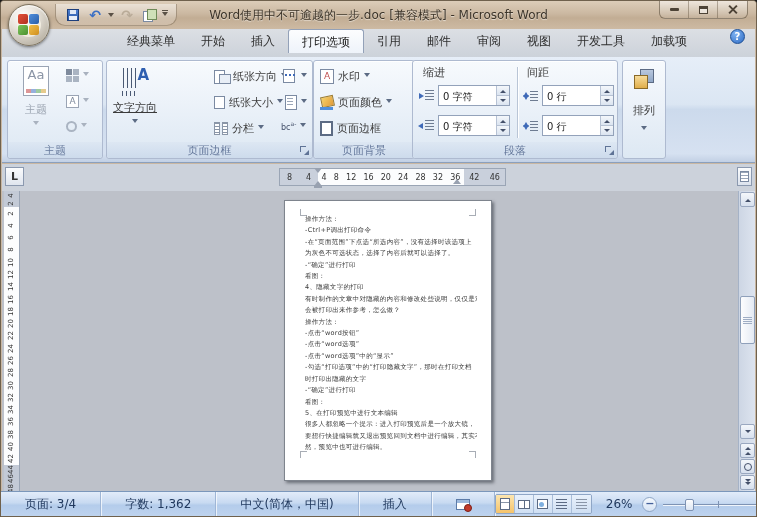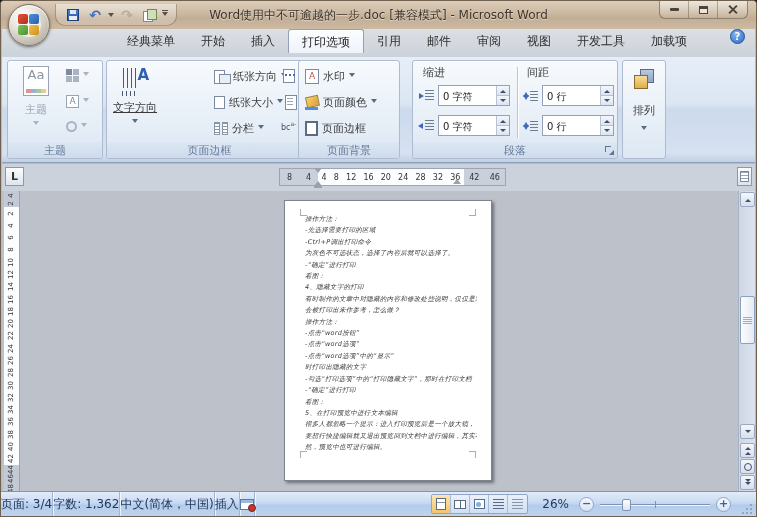--- a/index.html
+++ b/index.html
@@ -173,21 +173,21 @@
 
   
   .main { position:absolute; left:1px; right:1px; top:190px; height:302px; background:#bdc1c9; }
   .vruler { position:absolute; left:2px; top:0; width:16px; height:100%; border-right:1px solid #9aa5b5;
     background:#c3cad6; font-size:7px; color:#333; }
   .vseg { display:flex; flex-direction:column; align-items:center; justify-content:space-around; width:100%; }
   .vseg.white { background:#fcfdfe; }
   .vseg span { transform:rotate(-90deg); display:block; line-height:1; }
   .canvas { position:absolute; left:19px; right:17px; top:0; bottom:0; overflow:hidden; }
   .page { position:absolute; left:263px; top:9px; width:208px; height:281px; background:#fff;
-    border:1px solid #7e848d; box-shadow:2px 2px 3px rgba(40,45,55,.55);font-style:italic; }
+    border:1px solid #7e848d; box-shadow:2px 2px 3px rgba(40,45,55,.55); }
   .crop { position:absolute; width:7px; height:7px; border:0 solid #a8adb5; }
   .crop.tl { left:15px; top:8px;  border-left-width:1px; border-bottom-width:1px; border-color:#a8adb5; transform:rotate(0deg); border-top:none; border-right:none; }
   .crop.tr { right:15px; top:8px; border-right-width:1px; border-bottom-width:1px; }
   .crop.bl { left:15px; bottom:22px; border-left-width:1px; border-top-width:1px; }
   .crop.br { right:15px; bottom:22px; border-right-width:1px; border-top-width:1px; }
   .doc-text { position:absolute; left:20px; right:14px; top:13px; }
   .doc-line { font-size:6.5px; line-height:11.4px; color:#3a3a3a; white-space:nowrap; overflow:hidden; letter-spacing:.3px; }
 
   
   .vscroll { position:absolute; right:0; top:0; width:17px; height:100%;
@@ -196,21 +196,21 @@
     border:1px solid #9aa8c0; border-radius:2px; display:flex; align-items:center; justify-content:center; flex-direction:column; }
   .thumb { position:absolute; left:1px; top:105px; width:15px; height:48px; border:1px solid #8fa0ba; border-radius:2px;
     background:linear-gradient(90deg,#fdfdfe,#e4eaf3); display:flex; align-items:center; justify-content:center; }
   .thumb i { width:9px; height:7px; background:repeating-linear-gradient(180deg,#9fadc4 0 1px,transparent 1px 2px); }
   .dot-circle { width:8px; height:8px; border:1px solid #44506b; border-radius:50%; }
 
   
   .statusbar { position:absolute; left:0; right:0; bottom:0; height:25px;
     background:linear-gradient(180deg,#e2ecfa 0%,#c8daf1 45%,#b4cceb 55%,#bed3ee 100%);
     border-top:1px solid #7b97bb; font-size:12px; color:#21395e; display:flex; align-items:center; }
-  .seg { padding:0 0; height:100%; display:flex; align-items:center; border-right:1px solid #9fb6d6;
+  .seg { padding:0 24px; height:100%; display:flex; align-items:center; border-right:1px solid #9fb6d6;
     box-shadow:1px 0 0 rgba(255,255,255,.7); white-space:nowrap; }
   .ic-macro { width:14px; height:11px; background:#fff; border:1px solid #5c7ba8; position:relative; }
   .ic-macro:before { content:""; position:absolute; left:0; top:0; right:0; height:3px; background:#9db9dd; }
   .ic-macro:after { content:""; position:absolute; right:-3px; bottom:-3px; width:6px; height:6px; border-radius:50%; background:#c23a2c; border:1px solid #7c1f16; }
   .status-right { margin-left:auto; display:flex; align-items:center; height:100%; }
   .viewgroup { display:flex; border:1px solid #8fa6c6; border-radius:2px; overflow:hidden; margin-right:14px; }
   .vbtn { width:19px; height:18px; display:flex; align-items:center; justify-content:center;
     background:linear-gradient(180deg,#e9f1fb,#cfdff2); border-right:1px solid #a9bdd8; }
   .vbtn:last-child { border-right:none; }
   .vbtn.active { background:linear-gradient(180deg,#fce6b0,#f5c36a); }
@@ -374,21 +374,21 @@
         <span class="caret2"></span>
       </div>
       <div class="medrow" style="left:174px; top:60px;">
         <span class="ic-hyph"><span>bc</span><sup>a-</sup></span>
         <span class="caret2"></span>
       </div>
       <div class="glabel">页面边框</div>
       <div class="launcher"></div>
     </div>
 
-    <div class="group" style="left:296px; width:102px;">
+    <div class="group" style="left:311px; width:102px;">
       <div class="medrow" style="left:6px; top:8px;">
         <span class="ic-wm"></span>
         <span>水印</span>
         <span class="caret2"></span>
       </div>
       <div class="medrow" style="left:6px; top:34px;">
         <span class="ic-pagecolor"></span>
         <span>页面颜色</span>
         <span class="caret2"></span>
       </div>
@@ -554,34 +554,34 @@
 
     <div class="canvas">
       <div class="page">
         <div class="crop tl"></div>
         <div class="crop tr"></div>
         <div class="crop bl"></div>
         <div class="crop br"></div>
         <div class="doc-text">
 
         <div class="doc-line">操作方法：</div>
-            <div class="doc-line">-先选择需要打印的区域</div>
             <div class="doc-line">-Ctrl+P调出打印命令</div>
+            <div class="doc-line">-在“页面范围”下点选“所选内容”，没有选择时该选项上</div>
             <div class="doc-line">为灰色不可选状态，选择了内容后就可以选择了。</div>
             <div class="doc-line">-“确定”进行打印</div>
             <div class="doc-line">看图：</div>
             <div class="doc-line">4、隐藏文字的打印</div>
             <div class="doc-line">有时制作的文章中对隐藏的内容和修改处些说明，仅仅是对文（需要</div>
             <div class="doc-line">会被打印出来作参考，怎么做？</div>
             <div class="doc-line">操作方法：</div>
             <div class="doc-line">-点击“word按钮”</div>
             <div class="doc-line">-点击“word选项”</div>
             <div class="doc-line">-点击“word选项”中的“显示”</div>
+            <div class="doc-line">-勾选“打印选项”中的“打印隐藏文字”，那时在打印文档</div>
             <div class="doc-line">时打印出隐藏的文字</div>
-            <div class="doc-line">-勾选“打印选项”中的“打印隐藏文字”，那时在打印文档</div>
             <div class="doc-line">-“确定”进行打印</div>
             <div class="doc-line">看图：</div>
             <div class="doc-line">5、在打印预览中进行文本编辑</div>
             <div class="doc-line">很多人都忽略一个提示：进入打印预览后是一个放大镜，</div>
             <div class="doc-line">要想行快捷编辑就又退出预览回到文档中进行编辑，其实不</div>
             <div class="doc-line">然，预览中也可进行编辑。</div>
           </div>
       </div>
     </div>
 

